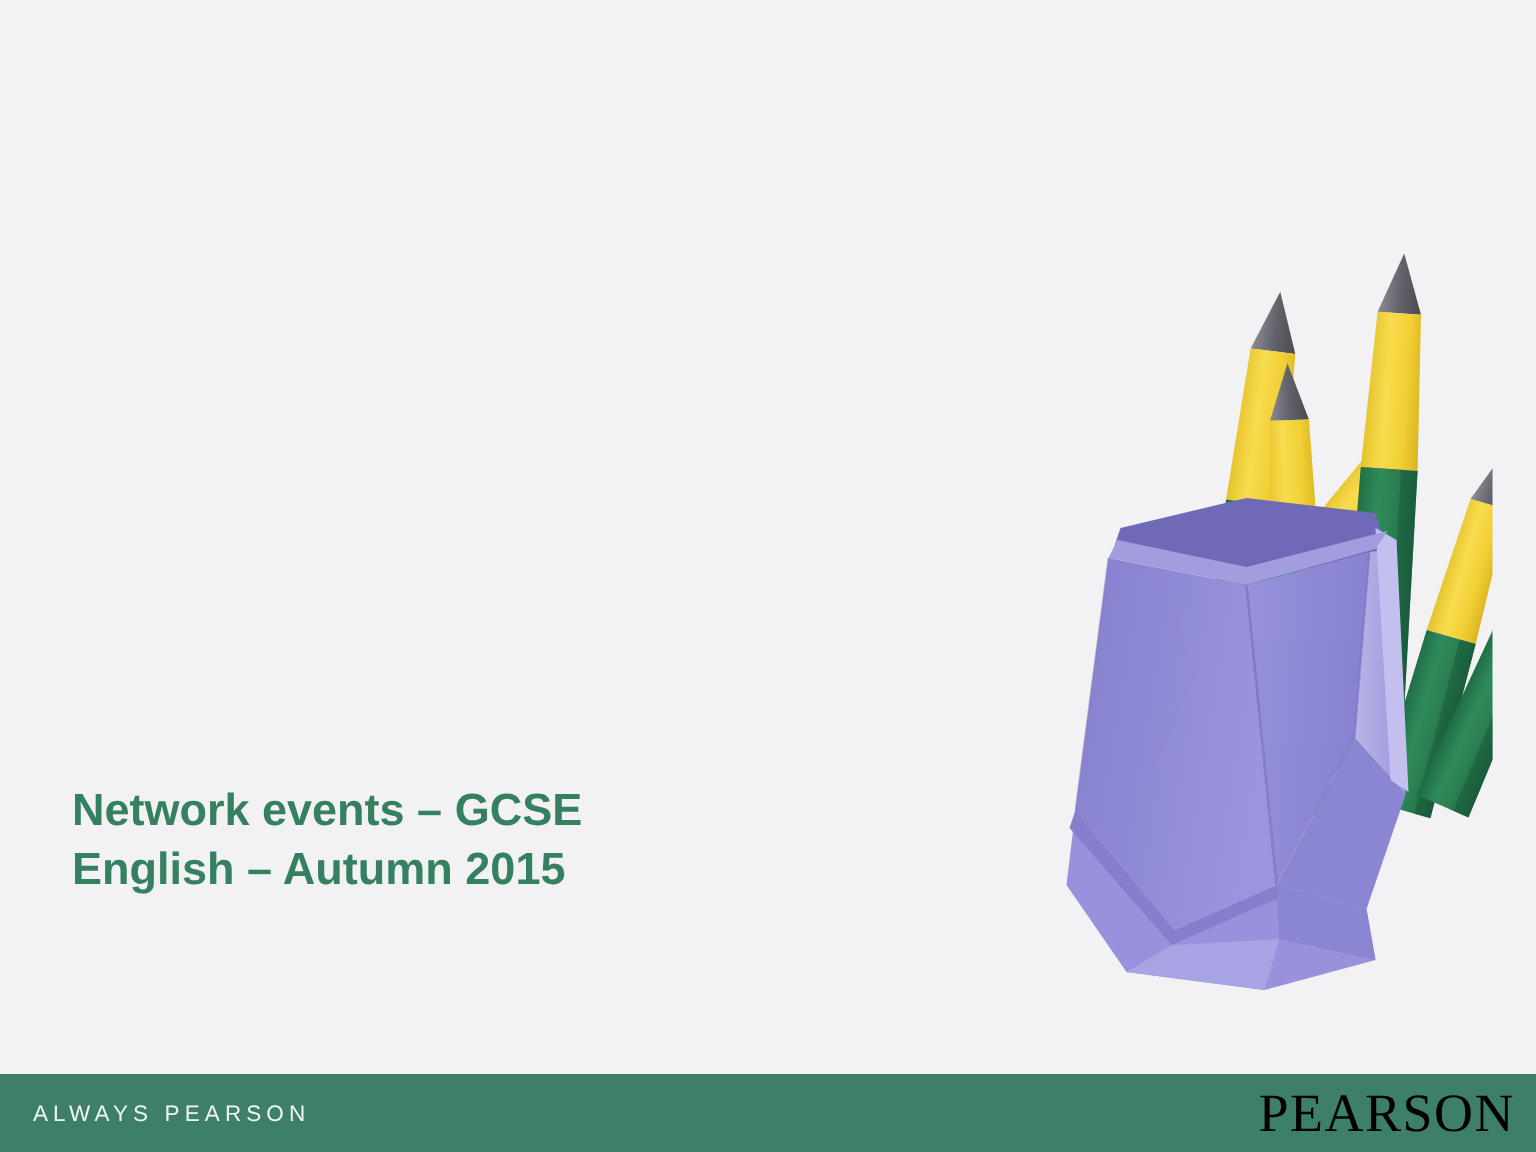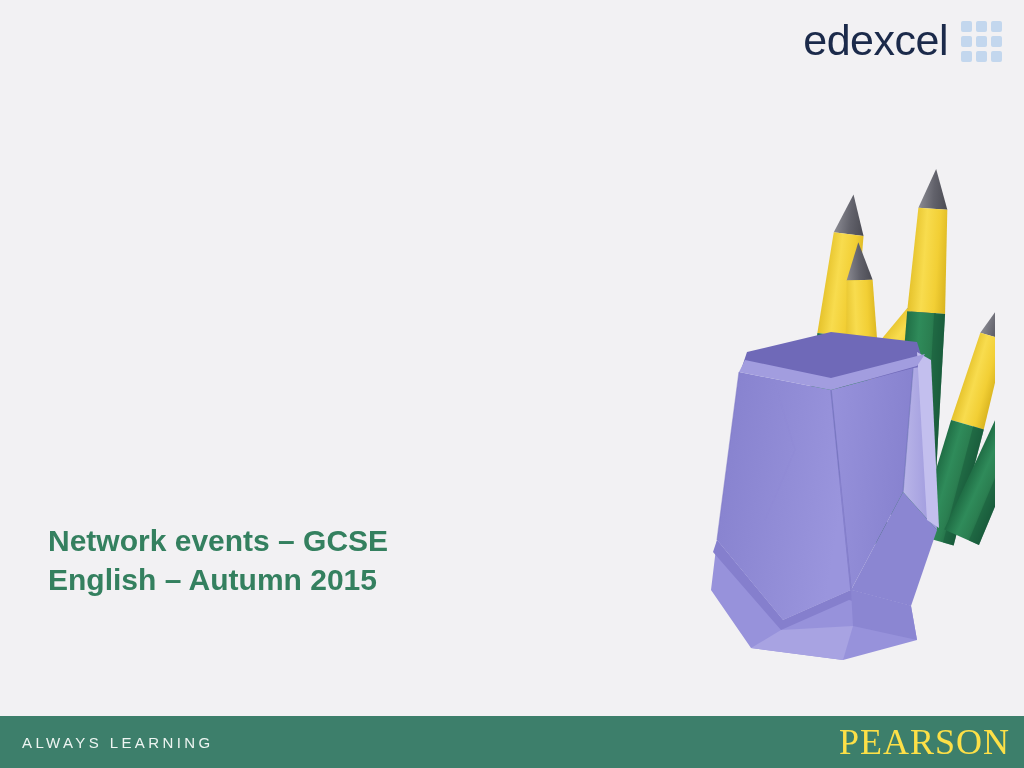--- a/index.html
+++ b/index.html
@@ -76,21 +76,21 @@
   }
   .footer-tagline {
     margin-left:22px;
     color:#eef5f2;
     font-size:15px;
     font-weight:400;
     letter-spacing:3.4px;
   }
   .footer-pearson {
     margin-right:14px;
-    color:#fde047;
+    color:#000000;
     font-family:"Liberation Serif", serif;
     font-size:36px;
     font-weight:400;
     letter-spacing:1px;
     line-height:1;
   }
 
   
   .photo {
     position:absolute;
@@ -99,34 +99,20 @@
     width:340px;
     height:540px;
   }
   .photo svg { display:block; width:100%; height:100%; }
 </style>
 </head>
 <body>
 
 <div class="slide">
 
-  <div class="brand-logo">
-    <div class="brand-wordmark">edexcel</div>
-    <div class="brand-grid">
-      <span></span>
-      <span></span>
-      <span></span>
-      <span></span>
-      <span></span>
-      <span></span>
-      <span></span>
-      <span></span>
-      <span></span>
-    </div>
-  </div>
 
   <div class="photo">
     <svg viewBox="0 0 340 540" xmlns="http://www.w3.org/2000/svg">
       <defs>
         <linearGradient id="gBody" x1="0" y1="0" x2="1" y2="0">
           <stop offset="0%" stop-color="#1e6b43"></stop>
           <stop offset="35%" stop-color="#2f8b5a"></stop>
           <stop offset="62%" stop-color="#2b7f51"></stop>
           <stop offset="100%" stop-color="#18593a"></stop>
         </linearGradient>
@@ -223,17 +209,17 @@
         <path d="M196 470 L256 486 L262 520 L198 506 Z" fill="#8b86d2"></path>
         <path d="M96 528 L188 540 L198 506 L126 510 Z" fill="#a8a3e2"></path>
       </g>
     </svg>
   </div>
 
   <div class="slide-title">Network events – GCSE
 English – Autumn 2015</div>
 
   <div class="footer-band">
-    <div class="footer-tagline">ALWAYS LEARNING</div>
+    <div class="footer-tagline">ALWAYS PEARSON</div>
     <div class="footer-pearson">PEARSON</div>
   </div>
 
 </div>
 
 </body></html>

